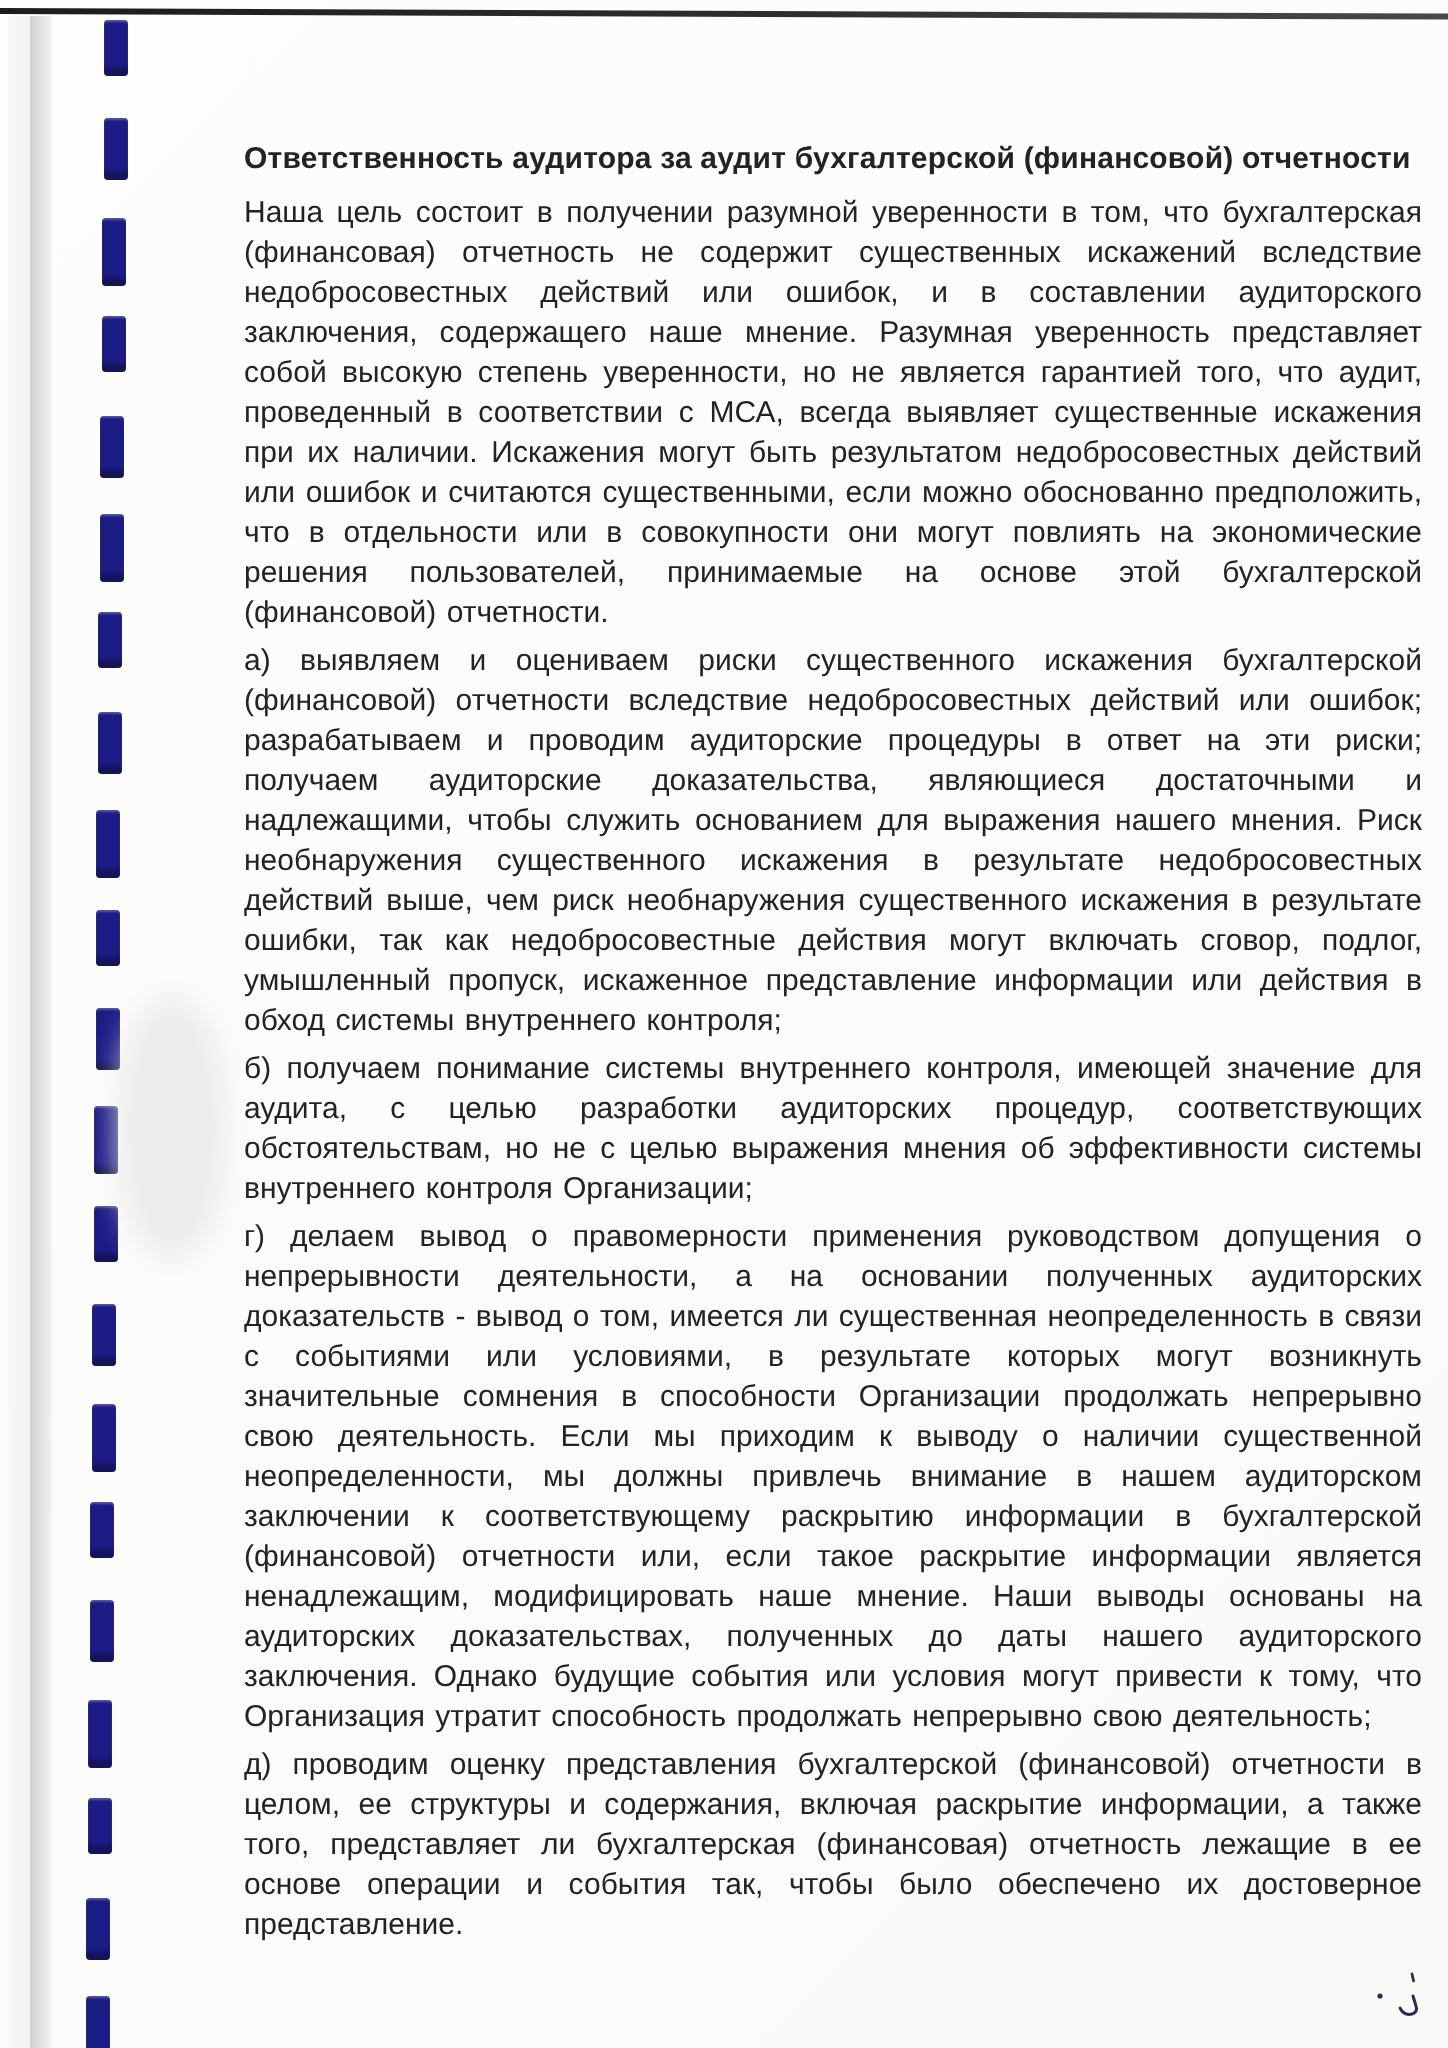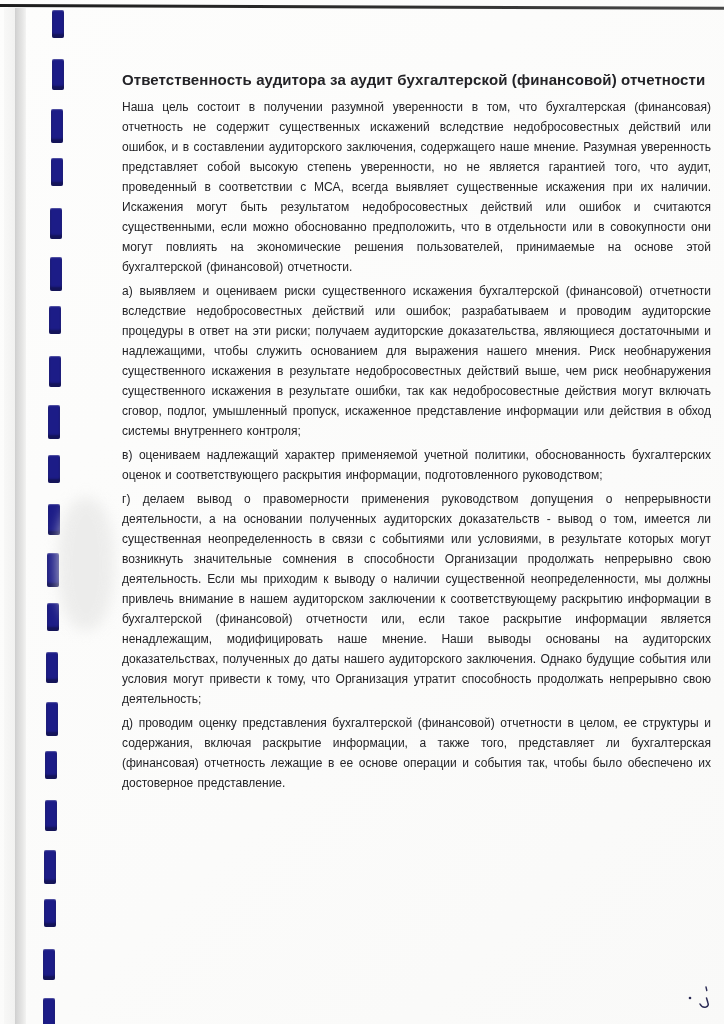--- a/index.html
+++ b/index.html
@@ -59,21 +59,21 @@
     position: absolute; left: 122px; top: 70px;
     width: 589px;
     color: #232327;
   }
   .content h1 {
     font-size: 15px; line-height: 20px; font-weight: bold;
     margin: 0 0 7px 0; padding: 0;
     letter-spacing: 0.1px;
   }
   .content p {
-    font-size: 12px; line-height: 20px;
+    font-size: 15px; line-height: 20px;
     text-align: justify;
     margin: 0 0 4px 0; padding: 0;
     word-spacing: 1px;
   }
   
   .corner-mark { position: absolute; left: 686px; top: 982px; width: 28px; height: 34px; }
 </style>
 </head>
 <body>
 
@@ -106,21 +106,21 @@
       <div class="hole" style="top: 948.6px; left: 43.45px; background: rgb(28, 28, 135); height: 31px;"></div>
       <div class="hole" style="top: 998px; left: 43px; background: rgb(28, 28, 135); height: 34px;"></div>
     </div>
 
   <div class="smudge"></div>
 
   <div class="content">
     <h1>Ответственность аудитора за аудит бухгалтерской (финансовой) отчетности</h1>
     <p>Наша цель состоит в получении разумной уверенности в том, что бухгалтерская (финансовая) отчетность не содержит существенных искажений вследствие недобросовестных действий или ошибок, и в составлении аудиторского заключения, содержащего наше мнение. Разумная уверенность представляет собой высокую степень уверенности, но не является гарантией того, что аудит, проведенный в соответствии с МСА, всегда выявляет существенные искажения при их наличии. Искажения могут быть результатом недобросовестных действий или ошибок и считаются существенными, если можно обоснованно предположить, что в отдельности или в совокупности они могут повлиять на экономические решения пользователей, принимаемые на основе этой бухгалтерской (финансовой) отчетности.</p>
     <p>а) выявляем и оцениваем риски существенного искажения бухгалтерской (финансовой) отчетности вследствие недобросовестных действий или ошибок; разрабатываем и проводим аудиторские процедуры в ответ на эти риски; получаем аудиторские доказательства, являющиеся достаточными и надлежащими, чтобы служить основанием для выражения нашего мнения. Риск необнаружения существенного искажения в результате недобросовестных действий выше, чем риск необнаружения существенного искажения в результате ошибки, так как недобросовестные действия могут включать сговор, подлог, умышленный пропуск, искаженное представление информации или действия в обход системы внутреннего контроля;</p>
-    <p>в) оцениваем надлежащий характер применяемой учетной политики, обоснованность бухгалтерских оценок и соответствующего раскрытия информации, подготовленного руководством;</p>
+    <p>б) получаем понимание системы внутреннего контроля, имеющей значение для аудита, с целью разработки аудиторских процедур, соответствующих обстоятельствам, но не с целью выражения мнения об эффективности системы внутреннего контроля Организации;</p>
     <p>г) делаем вывод о правомерности применения руководством допущения о непрерывности деятельности, а на основании полученных аудиторских доказательств - вывод о том, имеется ли существенная неопределенность в связи с событиями или условиями, в результате которых могут возникнуть значительные сомнения в способности Организации продолжать непрерывно свою деятельность. Если мы приходим к выводу о наличии существенной неопределенности, мы должны привлечь внимание в нашем аудиторском заключении к соответствующему раскрытию информации в бухгалтерской (финансовой) отчетности или, если такое раскрытие информации является ненадлежащим, модифицировать наше мнение. Наши выводы основаны на аудиторских доказательствах, полученных до даты нашего аудиторского заключения. Однако будущие события или условия могут привести к тому, что Организация утратит способность продолжать непрерывно свою деятельность;</p>
     <p>д) проводим оценку представления бухгалтерской (финансовой) отчетности в целом, ее структуры и содержания, включая раскрытие информации, а также того, представляет ли бухгалтерская (финансовая) отчетность лежащие в ее основе операции и события так, чтобы было обеспечено их достоверное представление.</p>
   </div>
 
   <div class="corner-mark">
     <svg width="28" height="34" viewBox="0 0 28 34">
       <circle cx="4" cy="16" r="1.3" fill="#2b2b55"></circle>
       <path d="M20 5 l0.8 3.5" stroke="#2b2b55" stroke-width="1.4" fill="none" stroke-linecap="round"></path>
       <path d="M14 22 q2 4 6 3 q3 -1 2 -4 l-1.5 -5" stroke="#2b2b55" stroke-width="1.5" fill="none" stroke-linecap="round"></path>
     </svg>

